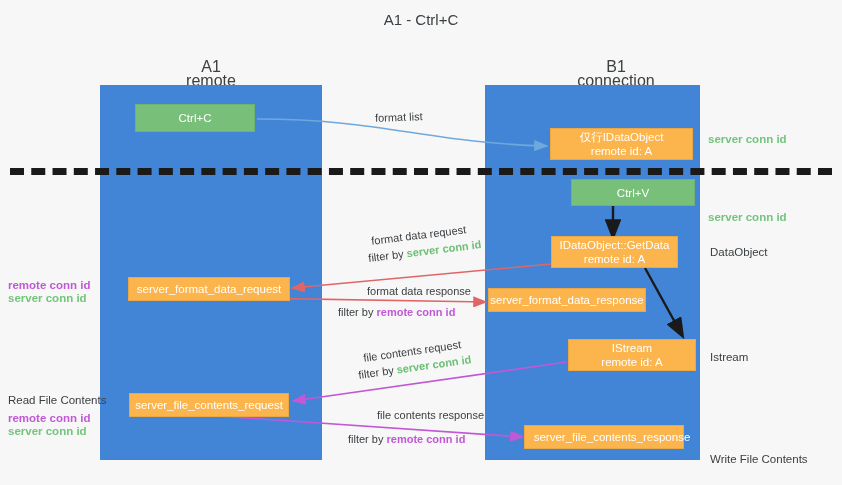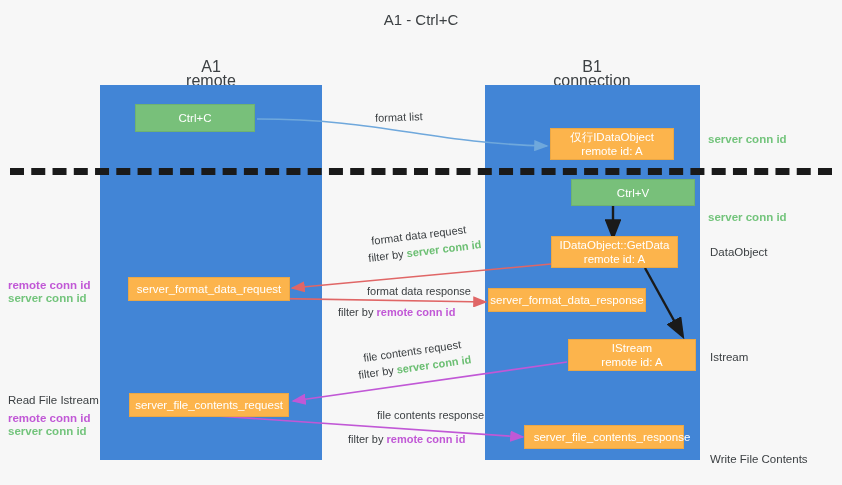--- a/index.html
+++ b/index.html
@@ -117,21 +117,21 @@
 <body>
 
 <div id="canvas">
 
   <div class="title l1">A1 - Ctrl+C</div>
 
   <div class="col-head" style="left:131px; top:60px;">
     <span class="big">A1</span>
     <span>remote</span>
   </div>
-  <div class="col-head" style="left:512px; top:60px;text-align:center;">
+  <div class="col-head" style="left:536px; top:60px;text-align:center;">
     <span class="big">B1</span>
     <span>connection</span>
   </div>
 
   <div class="band" id="band-a1"></div>
   <div class="band" id="band-b1"></div>
 
   <svg class="overlay">
     <defs>
       <marker id="ar-blue" markerWidth="9" markerHeight="7" refX="8" refY="3.5" orient="auto">
@@ -162,21 +162,21 @@
 
     <path d="M130,410 L523,437" stroke="#c158d6" stroke-width="1.6" fill="none" marker-end="url(#ar-mag)"></path>
   </svg>
 
   <div id="divider"></div>
 
   <div class="box green" style="left:135px; top:104px; width:120px; height:28px;">
     <span>Ctrl+C</span>
   </div>
 
-  <div class="box orange" style="left:550px; top:128px; width:124px; height:32px;">
+  <div class="box orange" style="left:550px; top:128px; width:143px; height:32px;">
     <span>仅行IDataObject</span>
     <span>remote id: A</span>
   </div>
 
   <div class="box green" style="left:554px; top:179px; width:124px; height:27px;margin-left:17px;">
     <span>Ctrl+V</span>
   </div>
 
   <div class="box orange" style="left:551px; top:236px; width:127px; height:32px;">
     <span>IDataObject::GetData</span>
@@ -230,17 +230,17 @@
 
   <div class="note green-b" style="left:708px; top:132px;">server conn id</div>
   <div class="note green-b" style="left:708px; top:210px;">server conn id</div>
   <div class="note plain" style="left:710px; top:245px;">DataObject</div>
   <div class="note plain" style="left:710px; top:350px;">Istream</div>
   <div class="note plain" style="left:710px; top:452px;">Write File Contents</div>
 
   <div class="note magenta-b" style="left:8px; top:278px;">remote conn id</div>
   <div class="note green-b" style="left:8px; top:291px;">server conn id</div>
 
-  <div class="note plain" style="left:8px; top:393px;">Read File Istream</div>
+  <div class="note plain" style="left:8px; top:393px;">Read File Contents</div>
   <div class="note magenta-b" style="left:8px; top:411px;">remote conn id</div>
   <div class="note green-b" style="left:8px; top:424px;">server conn id</div>
 
 </div>
 
 </body></html>

